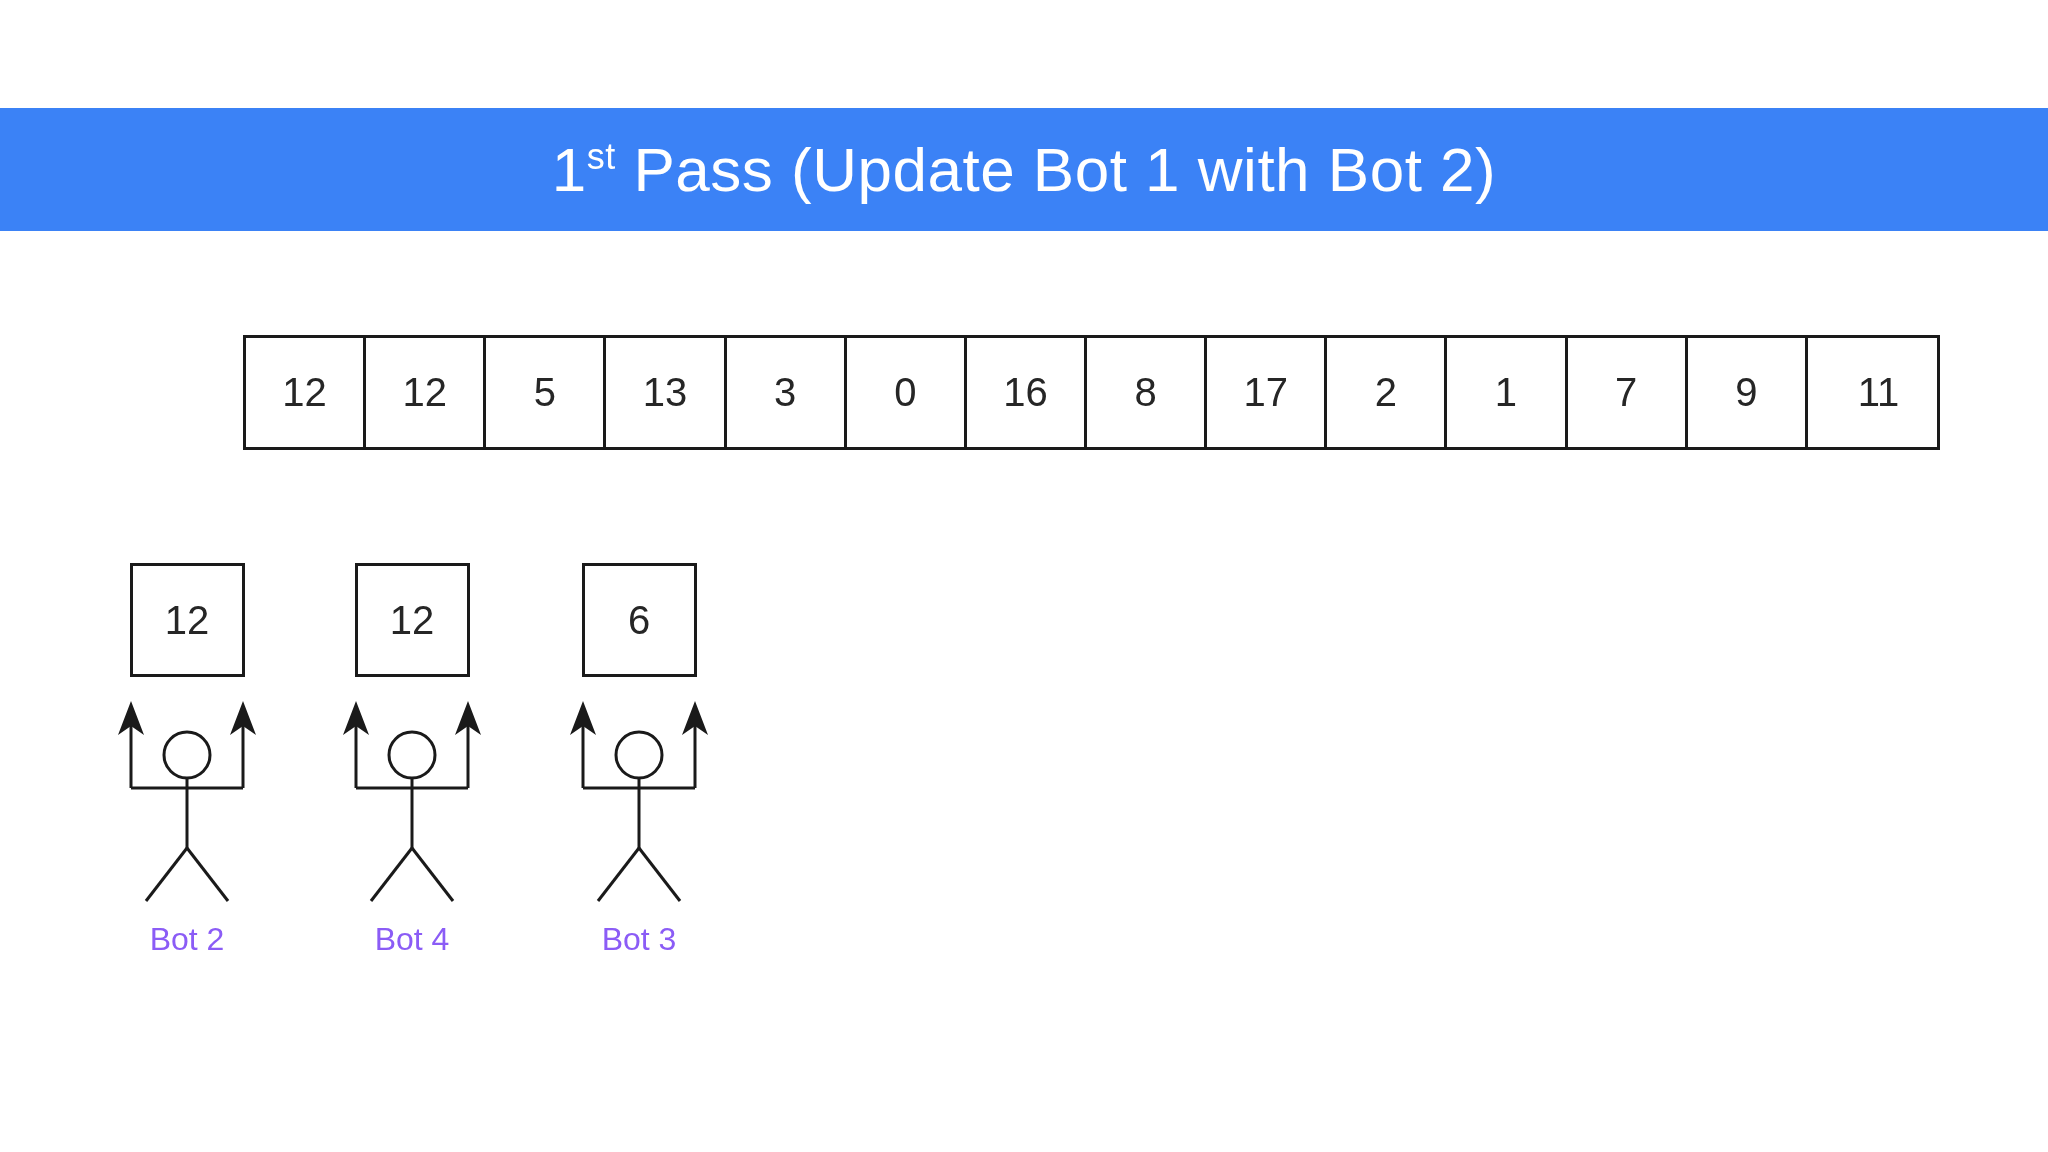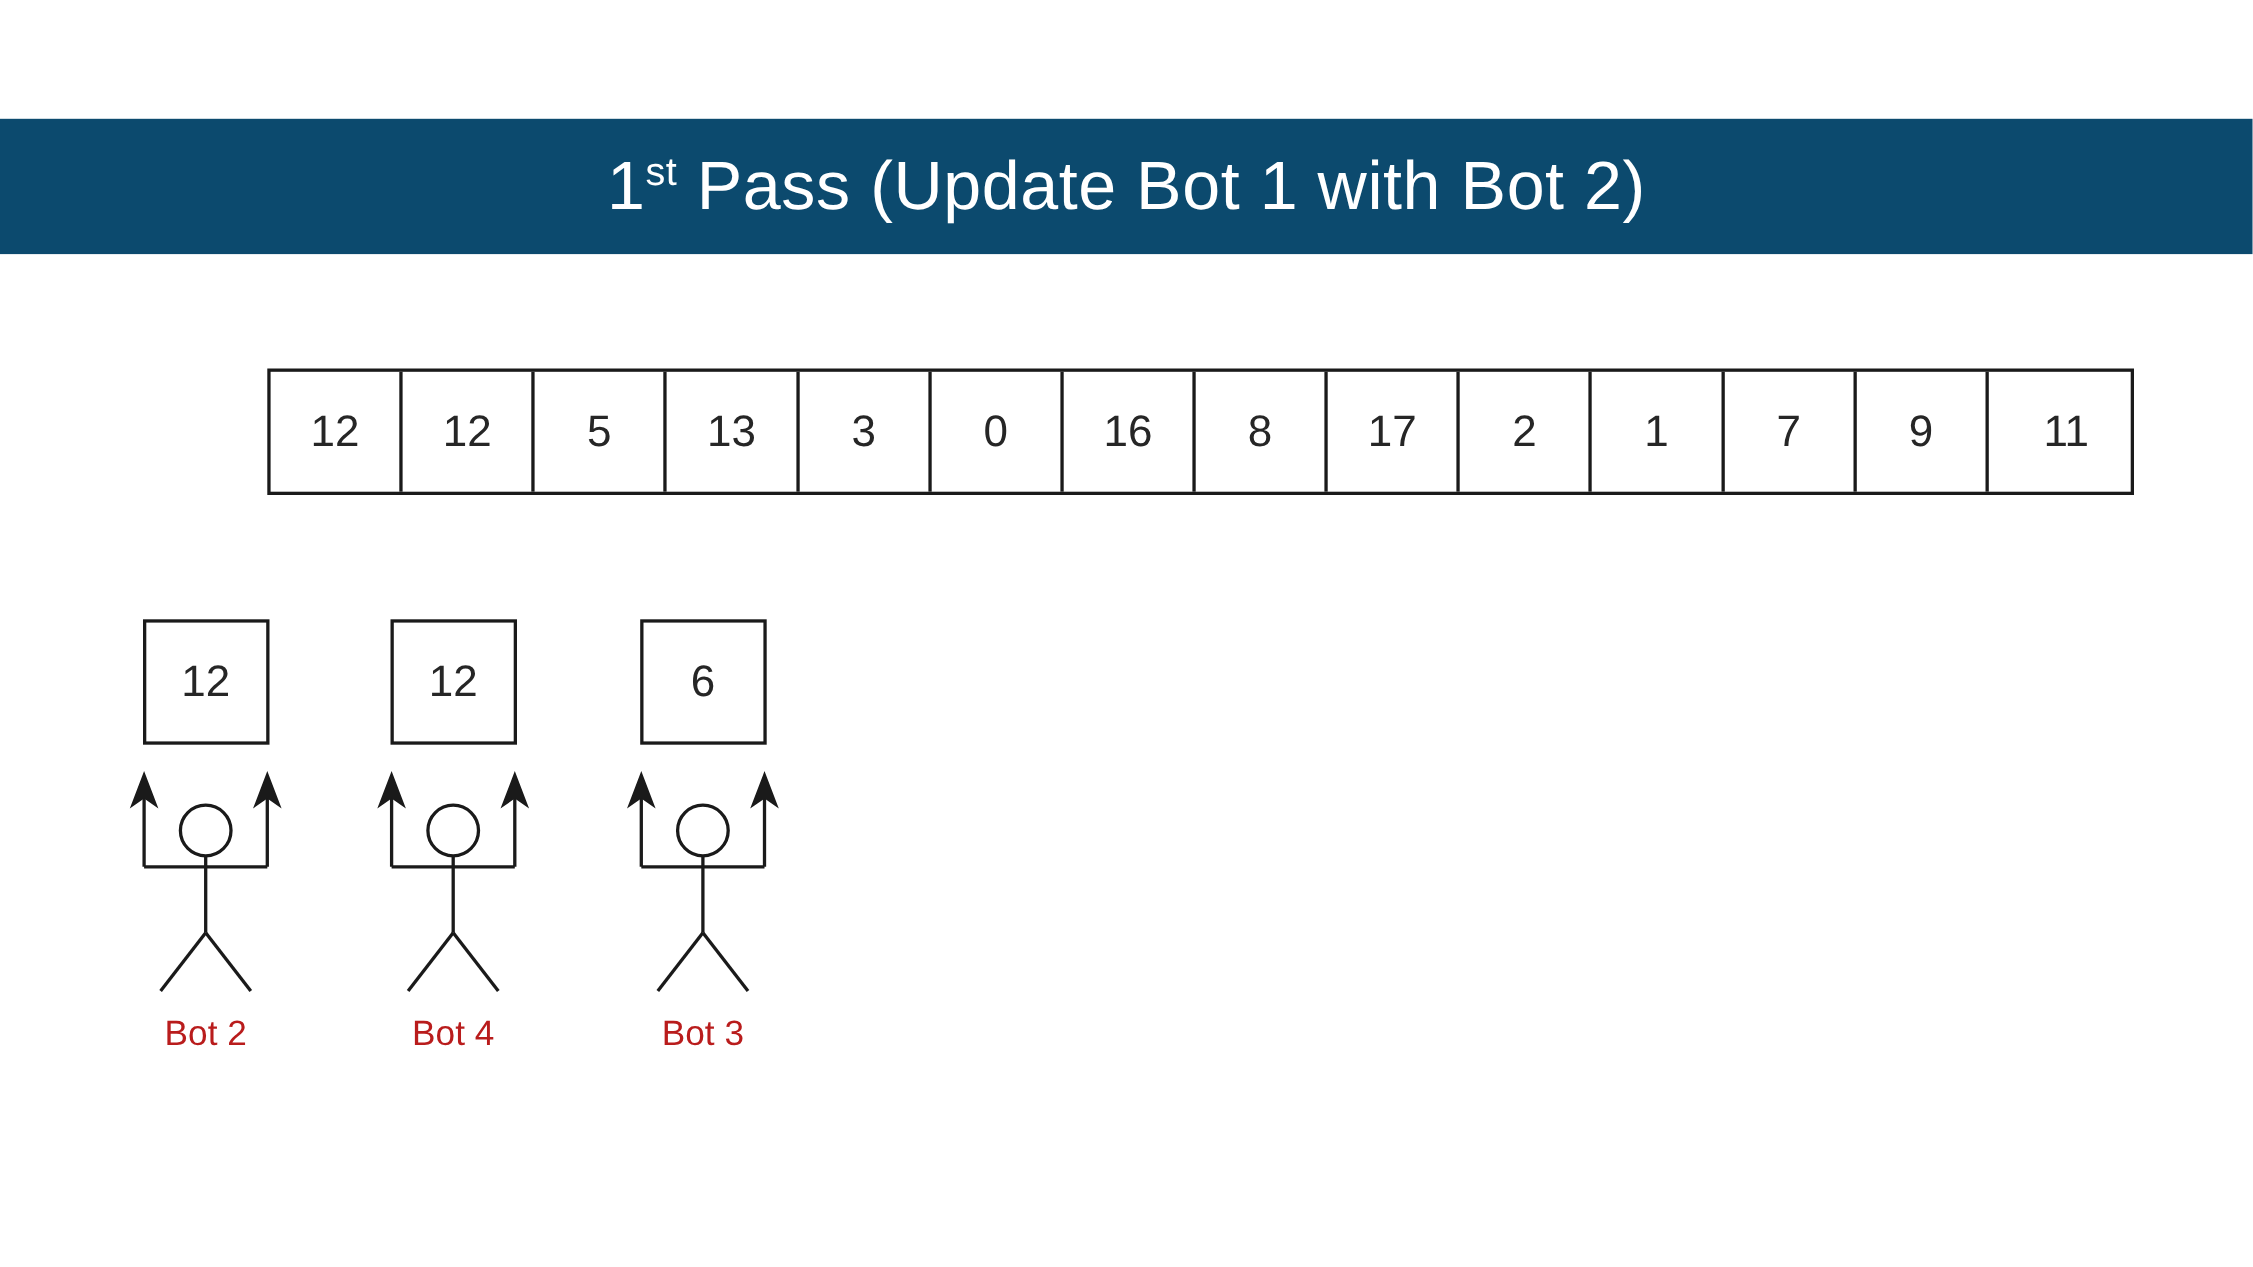--- a/index.html
+++ b/index.html
@@ -12,21 +12,21 @@
     font-family: "Liberation Sans", sans-serif;
   }
 
   
   .title-bar {
     position: absolute;
     left: 0;
     top: 108px;
     width: 2048px;
     height: 123px;
-    background: #0c4a6e;
+    background: #3b82f6;
     display: flex;
     align-items: center;
     justify-content: center;
   }
   .title-text {
     color: #ffffff;
     font-size: 62px;
     letter-spacing: 0.5px;
     white-space: pre;
   }
@@ -80,21 +80,21 @@
     font-size: 40px;
     color: #262626;
   }
   .bot-figure {
     margin-top: 18px;
     display: block;
   }
   .bot-label {
     margin-top: 16px;
     font-size: 32px;
-    color: #b91c1c;
+    color: #8b5cf6;
   }
 </style>
 </head>
 <body>
 
 <div class="canvas">
 
   <div class="title-bar">
     <div class="title-text"><span>1</span><sup>st</sup><span> Pass (Update Bot 1 with Bot 2)</span></div>
   </div>

